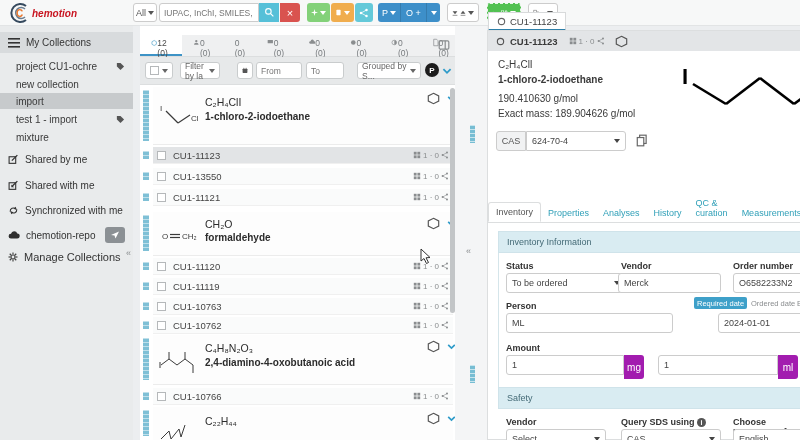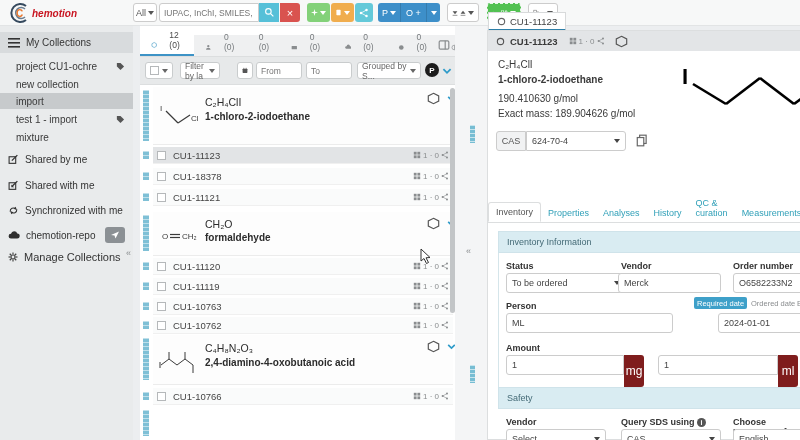--- a/index.html
+++ b/index.html
@@ -17,21 +17,21 @@
   
   .sidebar{position:absolute;left:0;top:26px;width:133px;height:414px;background:#e9ebec}
   .sb-head{position:absolute;left:0;top:6px;width:133px;height:21px;background:#d8dbdd;display:flex;align-items:center;gap:6px;padding:0 8px;font-size:10px;color:#333}
   .sb-item{position:absolute;left:0;width:133px;height:16px;display:flex;align-items:center;font-size:10px;color:#3a3a3a;padding:0 8px 0 16px;cursor:pointer}
   .sb-item.sel{background:#c7cacc}
   .sb-link{position:absolute;left:0;width:133px;height:18px;display:flex;align-items:center;gap:6px;font-size:10px;color:#333;padding:0 8px;cursor:pointer}
   .tagic{margin-left:auto}
   
   .listpanel{position:absolute;left:140px;top:26px;width:315px;height:414px;background:#fff}
   .ltabs{position:absolute;left:0;top:9px;width:315px;height:22px;background:#eff0f1;display:flex;align-items:flex-end;border-bottom:1px solid #dcdedf}
-  .ltab{display:flex;align-items:flex-end;gap:12px;font-size:8.5px;color:#767a7d;padding:4px 11px;height:22px;cursor:pointer}
+  .ltab{display:flex;align-items:flex-start;gap:0;font-size:8.5px;color:#767a7d;padding:4px 11px;height:22px;cursor:pointer}
   .ltab.active{background:#fff;border-bottom:2px solid #3d93c6;color:#4a4a4a}
   .filterbar{position:absolute;left:0;top:31px;width:315px;height:28px;background:#e7e9ea;border-bottom:1px solid #dcdedf}
   .fctl{position:absolute;top:5px;height:17px;background:#fff;border:1px solid #c9cccd;border-radius:3px;display:flex;align-items:center;font-size:8.5px;color:#666;padding:0 4px;gap:3px;cursor:pointer}
   .finput{position:absolute;top:5px;height:17px;border:1px solid #c9cccd;border-radius:3px;font-size:8.5px;color:#555;padding:0 4px;font-family:"Liberation Sans",sans-serif}
   .pbtn{position:absolute;top:6px;width:14px;height:14px;border-radius:50%;background:#1c1c1c;color:#fff;font-size:8px;font-weight:bold;display:flex;align-items:center;justify-content:center;cursor:pointer}
   .vstrip{position:absolute;left:1px;width:10px;background:#7fc0d6;border-radius:3px;background-image:repeating-linear-gradient(180deg,rgba(255,255,255,0) 0 3px,rgba(255,255,255,.5) 3px 4px);background-clip:content-box;padding:3px 2px}
   .grp{position:absolute;left:13px;width:300px;background:#fdfdfd;border-bottom:1px solid #ececec}
   .grp .formula{position:absolute;left:52px;font-size:10.5px;color:#2c2c2c}
   .grp .mname{position:absolute;left:52px;font-size:10px;color:#2c2c2c;font-weight:bold}
   .row{position:absolute;left:13px;width:300px;height:17px;display:flex;align-items:center;border-bottom:1px solid #f0f0f0;background:#fafbfb;cursor:pointer}
@@ -49,21 +49,21 @@
   .detail-card{position:absolute;left:487px;top:30px;width:320px;height:410px;background:#fff;border:1px solid #dcdedf}
   .dhead{position:absolute;left:0;top:0;width:320px;height:20px;background:#e3e5e7;display:flex;align-items:center;gap:5px;padding:0 8px;font-size:9.5px;color:#3a3a3a}
   .dlabel{position:absolute;font-size:9px;font-weight:bold;color:#333}
   .dinput{position:absolute;height:20px;border:1px solid #ccc;border-radius:3px;font-size:9px;color:#444;padding:0 5px;font-family:"Liberation Sans",sans-serif;background:#fff}
   .dsel{position:absolute;height:20px;border:1px solid #ccc;border-radius:3px;background:#fff;display:flex;align-items:center;font-size:9px;color:#444;padding:0 5px;cursor:pointer}
   .dsel .car{margin-left:auto}
   .secbar{position:absolute;height:22px;background:#d9ecf2;display:flex;align-items:center;font-size:9px;color:#456b77;padding:0 8px;border:1px solid #cfe3ea}
   .dtabs{position:absolute;left:0;top:170px;width:320px;height:22px;border-bottom:1px solid #dcdedf;display:flex;align-items:flex-end}
   .dtab{font-size:9px;color:#31a0b8;padding:4px 7px;cursor:pointer}
   .dtab.active{background:#fff;border:1px solid #dcdedf;border-bottom:1px solid #fff;border-radius:3px 3px 0 0;color:#555}
-  .unit{position:absolute;height:32px;width:20px;background:#7f1d1d;color:#fff;font-size:12px;display:flex;align-items:center;justify-content:center;border-radius:0 3px 3px 0;cursor:pointer}
+  .unit{position:absolute;height:24px;width:20px;background:#a21caf;color:#fff;font-size:10px;display:flex;align-items:center;justify-content:center;border-radius:0 3px 3px 0;cursor:pointer}
   .datebadge{position:absolute;height:12px;font-size:7.5px;display:flex;align-items:center;padding:0 3px;border-radius:2px;cursor:pointer}
   .molinfo{font-size:10px;color:#3a3a3a}
   .infoi{display:inline-flex;width:9px;height:9px;border-radius:50%;background:#555;color:#fff;font-size:7px;align-items:center;justify-content:center;font-weight:bold}
 </style>
 </head>
 <body>
 
 <div class="navbar">
   <div class="abs" style="left:8px;top:1px;display:flex;align-items:center">
     <svg width="24" height="24" viewBox="0 0 24 24">
@@ -303,21 +303,21 @@
         <i class="car" style="margin-left:auto"></i>
       </div>
     <div class="fctl" style="left:97px;width:16px;justify-content:center">
       <svg width="9" height="9" viewBox="0 0 20 20">
           <rect x="2" y="4" width="16" height="14" rx="2" fill="#555"></rect>
           <line x1="6" y1="1" x2="6" y2="6" stroke="#555" stroke-width="2"></line>
           <line x1="14" y1="1" x2="14" y2="6" stroke="#555" stroke-width="2"></line>
         </svg>
     </div>
     <input class="finput" style="left: 116px; width: 46px;" placeholder="From">
-    <input class="finput" style="left: 166px; width: 46px;" placeholder="To">
+    <input class="finput" style="left: 166px; width: 38px;" placeholder="To">
     <div class="fctl" style="left:217px;width:64px">
         <span>Grouped by S...</span>
         <i class="car" style="margin-left:auto"></i>
       </div>
     <div class="pbtn" style="left:285px">
         <span>P</span>
       </div>
     <svg class="abs" style="left:301px;top:8px" width="12" height="12" viewBox="0 0 20 20">
         <polyline points="4,7 10,13 16,7" fill="none" stroke="#2e9bc9" stroke-width="3"></polyline>
       </svg>
@@ -357,21 +357,21 @@
           <circle cx="15" cy="4" r="2.5" fill="#8a8d8f"></circle>
           <circle cx="15" cy="16" r="2.5" fill="#8a8d8f"></circle>
           <line x1="4" y1="10" x2="15" y2="4" stroke="#8a8d8f" stroke-width="1.5"></line>
           <line x1="4" y1="10" x2="15" y2="16" stroke="#8a8d8f" stroke-width="1.5"></line>
         </svg>
     </span>
   </div>
   <div class="vstrip" style="top:143px;height:14px"></div>
   <div class="row" style="top:142px">
     <span class="chk"></span>
-    <span class="rid">CU1-18378</span>
+    <span class="rid">CU1-13550</span>
     <span class="rbadge">
       <svg width="8" height="8" viewBox="0 0 20 20">
           <rect x="2" y="2" width="7" height="7" fill="#8a8d8f"></rect>
           <rect x="11" y="2" width="7" height="7" fill="#8a8d8f"></rect>
           <rect x="2" y="11" width="7" height="7" fill="#8a8d8f"></rect>
           <rect x="11" y="11" width="7" height="7" fill="#8a8d8f"></rect>
         </svg>
       <span>1 · 0</span>
       <svg width="8" height="8" viewBox="0 0 20 20">
           <circle cx="4" cy="10" r="2.5" fill="#8a8d8f"></circle>
@@ -543,20 +543,32 @@
           <circle cx="4" cy="10" r="2.5" fill="#8a8d8f"></circle>
           <circle cx="15" cy="4" r="2.5" fill="#8a8d8f"></circle>
           <circle cx="15" cy="16" r="2.5" fill="#8a8d8f"></circle>
           <line x1="4" y1="10" x2="15" y2="4" stroke="#8a8d8f" stroke-width="1.5"></line>
           <line x1="4" y1="10" x2="15" y2="16" stroke="#8a8d8f" stroke-width="1.5"></line>
         </svg>
     </span>
   </div>
 
   <div class="vstrip" style="top:381px;height:32px"></div>
+  <div class="grp" style="top:381px;height:33px;border-bottom:none">
+    <svg class="abs" style="left:6px;top:12px" width="46" height="22" viewBox="0 0 46 22">
+      <path d="M2 20 L10 12 L12 20 L20 10 L22 18 L26 6" fill="none" stroke="#3a3a3a" stroke-width="1"></path>
+    </svg>
+    <span class="formula" style="top:8px">C₂₂H₄₄</span>
+    <svg class="abs" style="left:273px;top:5px" width="15" height="13" viewBox="0 0 22 20">
+        <polygon points="11,2 19,6 19,14 11,18 3,14 3,6" fill="none" stroke="#555" stroke-width="1.8"></polygon>
+      </svg>
+    <svg class="abs" style="left:293px;top:6px" width="11" height="11" viewBox="0 0 20 20">
+        <polyline points="4,7 10,13 16,7" fill="none" stroke="#2e9bc9" stroke-width="3"></polyline>
+      </svg>
+  </div>
 
   <div class="scrollbar"></div>
 </div>
 
 <div class="gutter">
   <div class="handle" style="top:96px"></div>
   <div class="handle" style="top:336px"></div>
   <span class="collapse-arr abs" style="left:11px;top:220px">«</span>
 </div>
 

